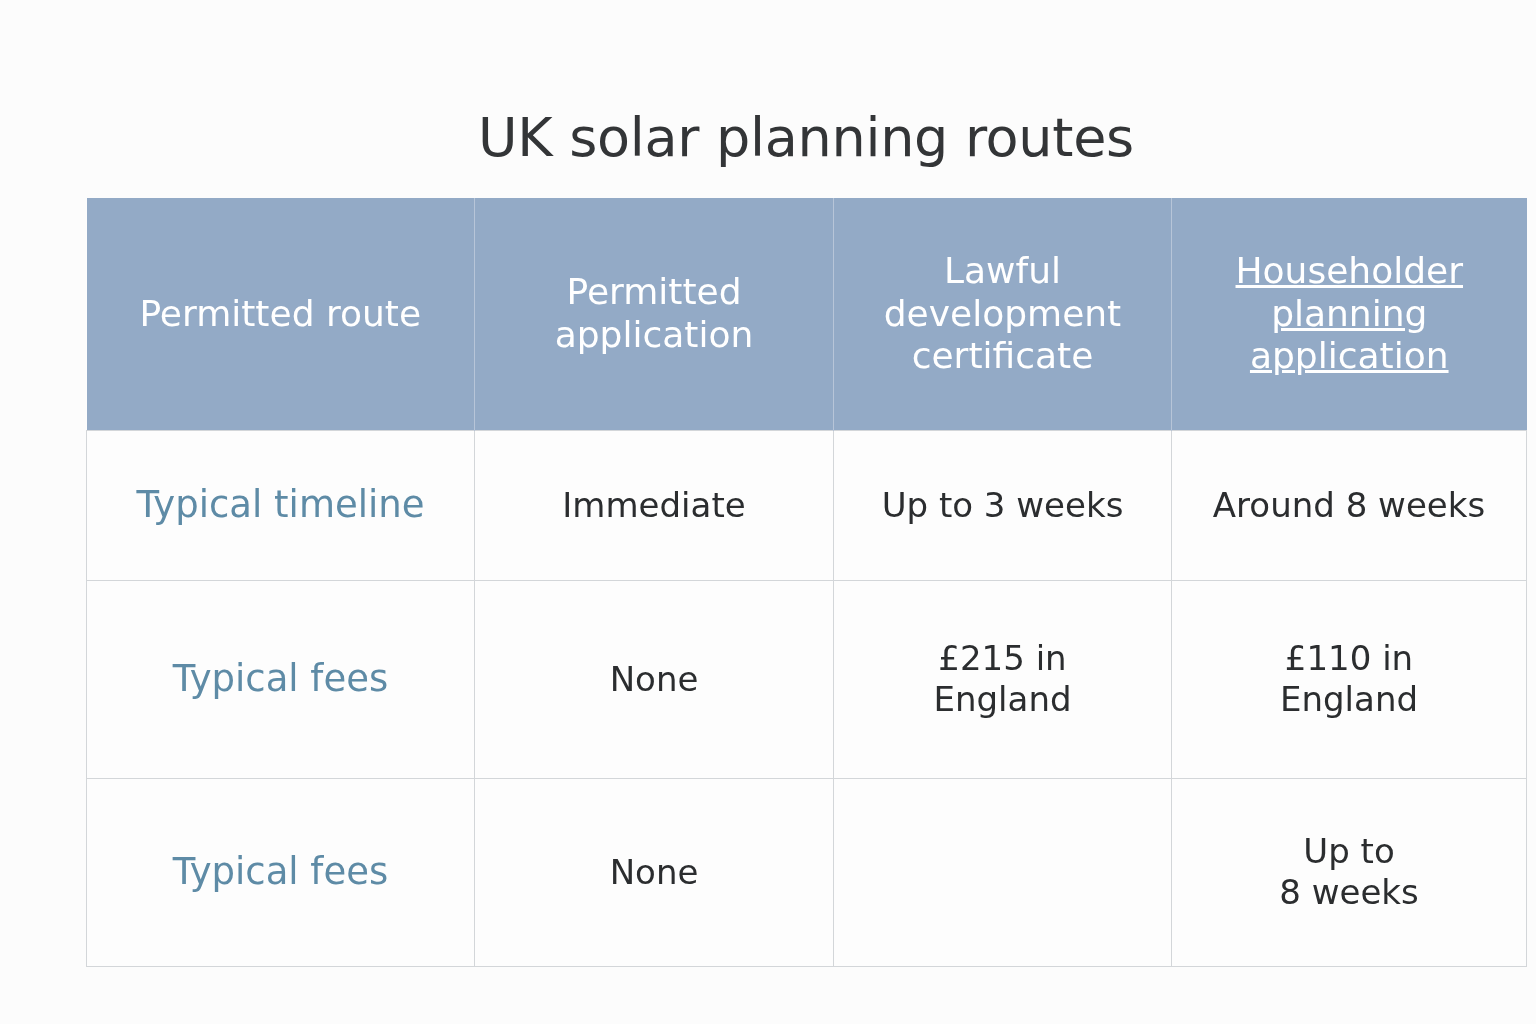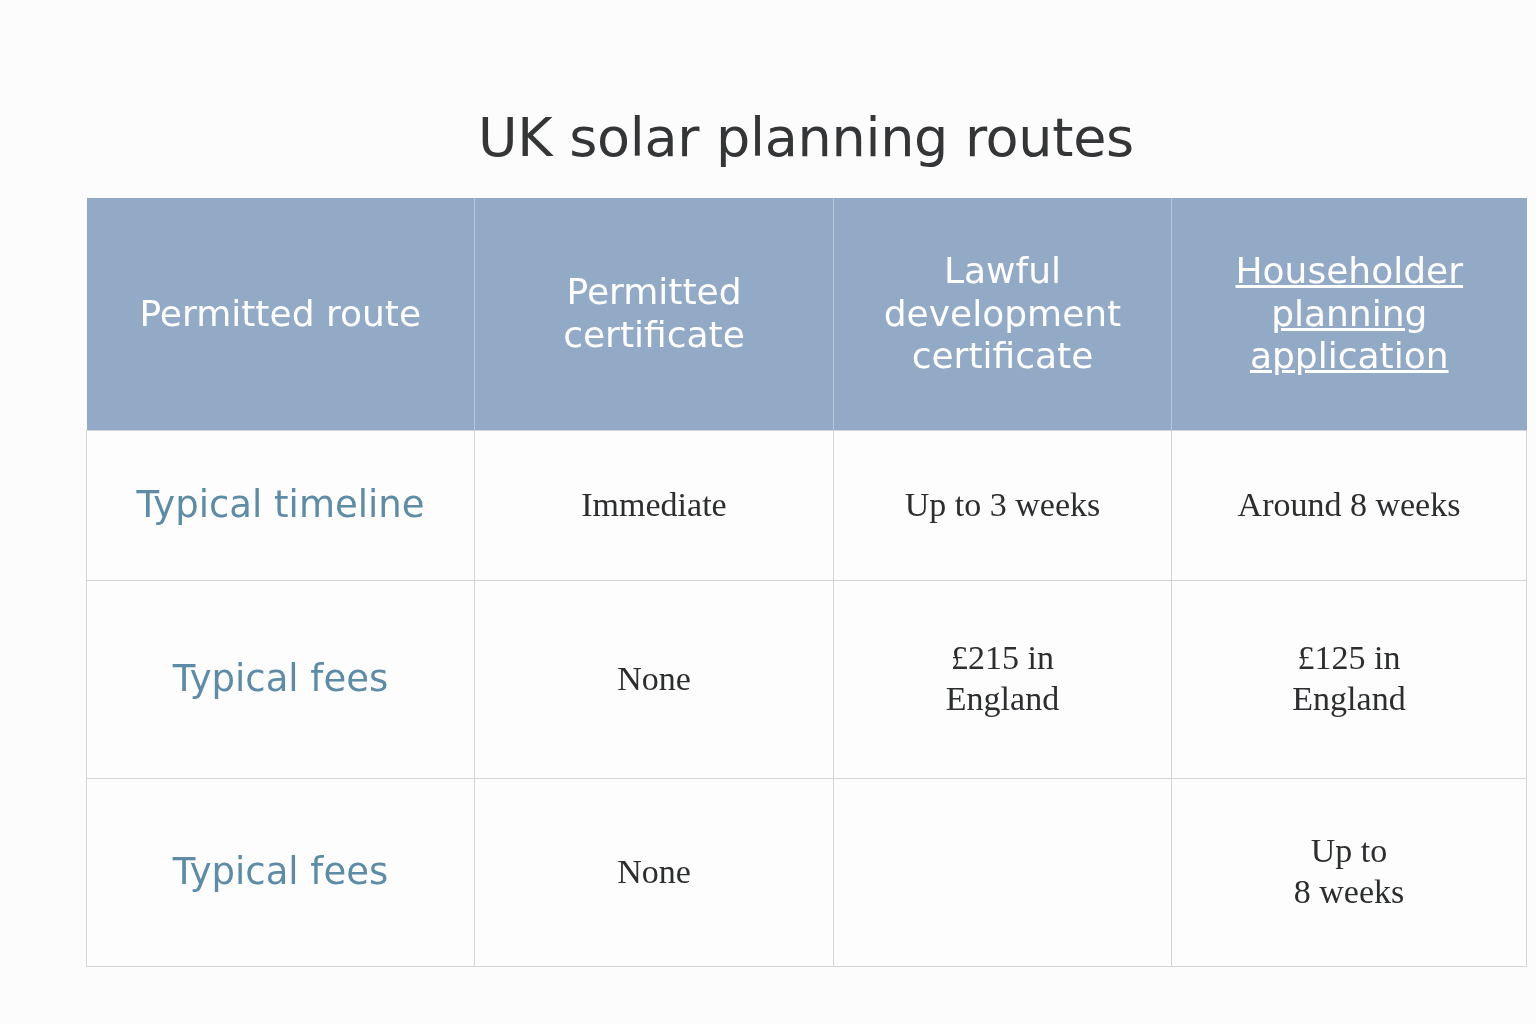--- a/index.html
+++ b/index.html
@@ -82,42 +82,42 @@
   tbody td:first-child {
     border-left: 1px solid #d3d6d9;
   }
   tbody td.row-label {
     color: #5e8ba6;
     font-size: 37px;
   }
   tbody tr.r1 { height: 150px; }
   tbody tr.r2 { height: 198px; }
   tbody tr.r3 { height: 188px; }
-  .cell-line { display: block; font-family: Liberation Serif, serif; }
+  .cell-line { display: block; }
   .cell-empty { display: block; min-height: 1px; }
 </style>
 </head>
 <body>
 
 <div class="page">
 
   <h1 class="page-title">UK solar planning routes</h1>
 
   <div class="table-wrap">
     <table class="routes">
       <colgroup>
         <col class="c0">
           <col class="c1">
           <col class="c2">
           <col class="c3">
       </colgroup>
       <thead>
         <tr>
           <th>Permitted route</th>
-          <th>Permitted certificate</th>
+          <th>Permitted application</th>
           <th>Lawful development certificate</th>
           <th>Householder planning application</th>
         </tr>
       </thead>
       <tbody>
 
         <tr class="r1">
           <td class="row-label">Typical timeline</td>
           <td>
             <span class="cell-line">Immediate</span>
@@ -133,21 +133,21 @@
         <tr class="r2">
           <td class="row-label">Typical fees</td>
           <td>
             <span class="cell-line">None</span>
           </td>
           <td>
             <span class="cell-line">£215 in</span>
             <span class="cell-line">England</span>
           </td>
           <td>
-            <span class="cell-line">£125 in</span>
+            <span class="cell-line">£110 in</span>
             <span class="cell-line">England</span>
           </td>
         </tr>
 
         <tr class="r3">
           <td class="row-label">Typical fees</td>
           <td>
             <span class="cell-line">None</span>
           </td>
           <td>

